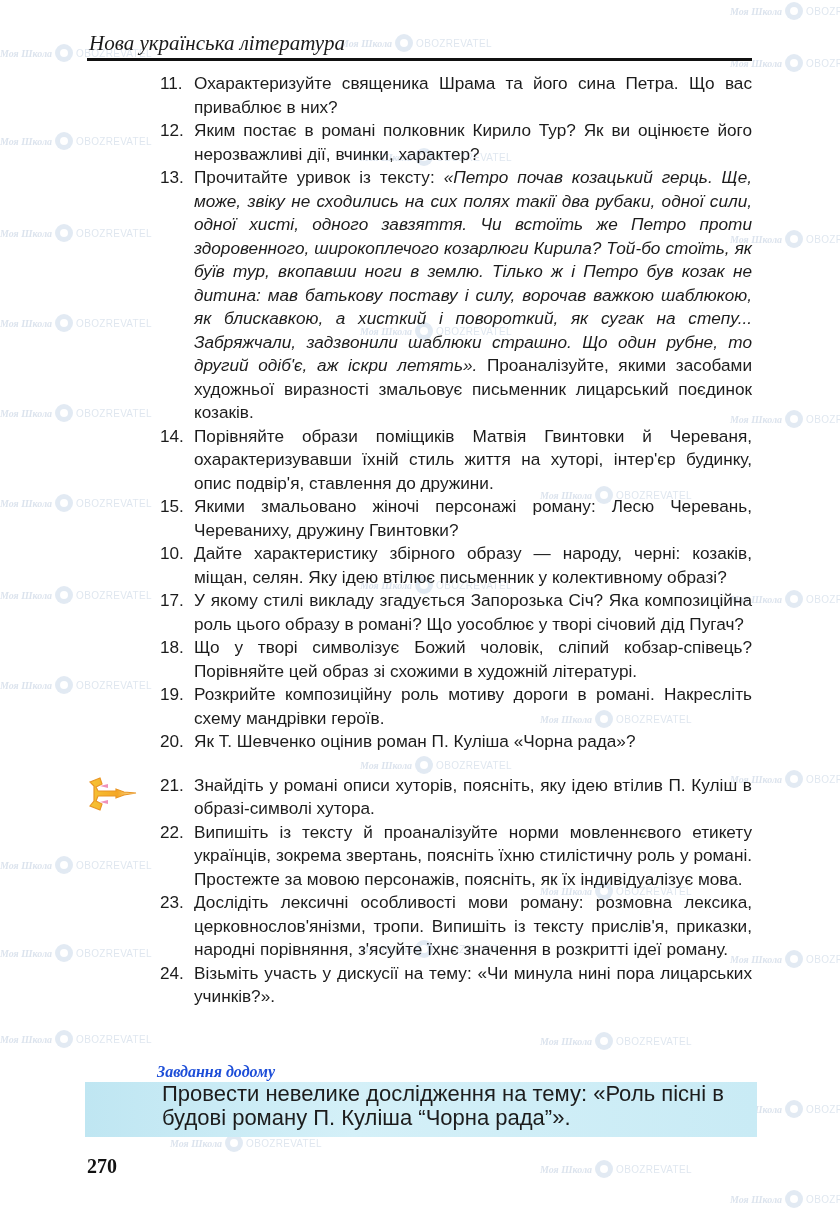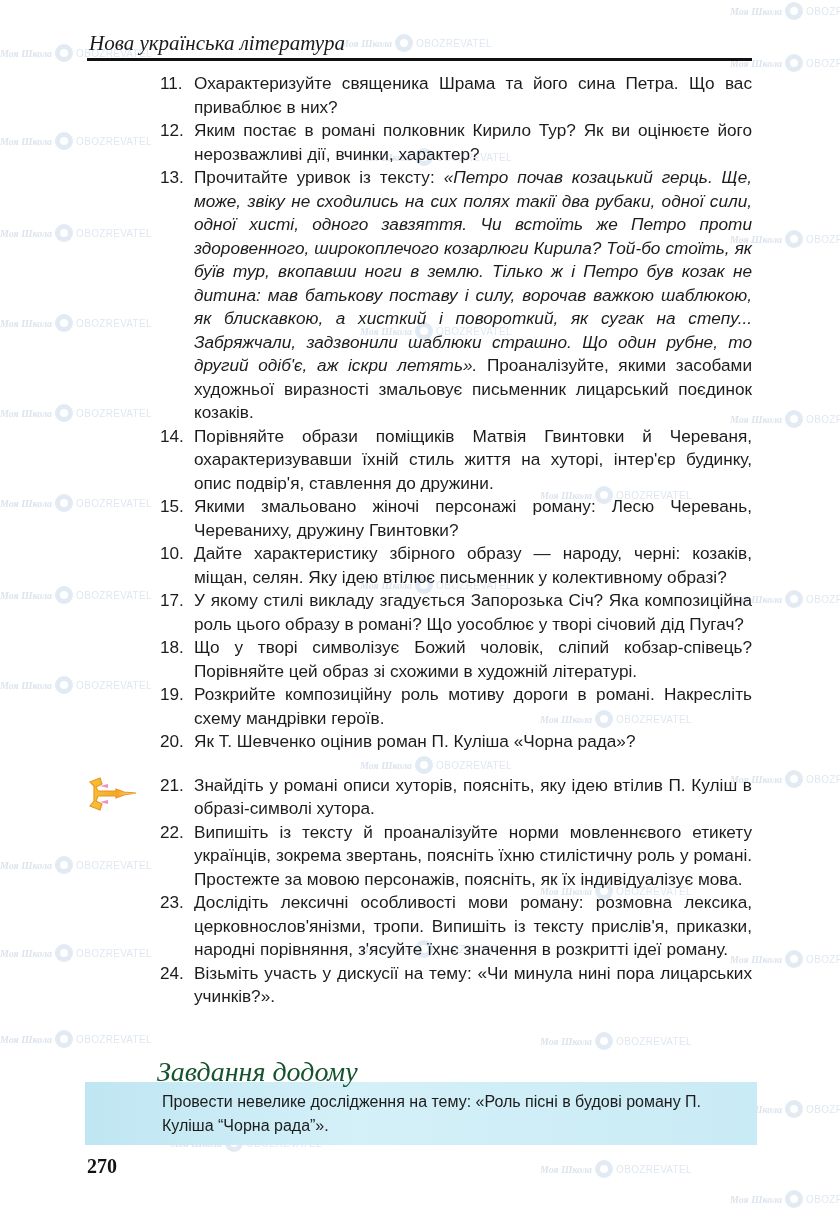--- a/index.html
+++ b/index.html
@@ -25,26 +25,26 @@
     .task { display: flex; font-size: 17.2px; line-height: 23.5px; }
     .task .num { width: 34px; flex: 0 0 34px; text-align: left; }
     .task .body { flex: 1; text-align: justify; }
     .task .body i { font-style: italic; }
     .gap { height: 20px; }
 
     .arrow-marker { position: absolute; left: 86px; top: 774px; width: 52px; height: 40px; z-index: 1; }
 
     .homework { position: absolute; left: 85px; top: 1060px; width: 672px; z-index: 1; }
     .hw-title {
-      font-family: "Liberation Serif", "DejaVu Serif", serif; font-style: italic; font-weight: normal;
-      font-size: 28px; color: #14532d; margin-left: 72px; line-height: 24px; position: relative; z-index: 2;
+      font-family: "Liberation Serif", "DejaVu Serif", serif; font-style: italic; font-weight: bold;
+      font-size: 16px; color: #1d4ed8; margin-left: 72px; line-height: 24px; position: relative; z-index: 2;
     }
     .hw-box {
       background: linear-gradient(90deg, #bfe6f2 0%, #d4f0f8 40%, #c9ebf5 100%);
-      padding: 8px 10px 8px 77px; margin-top: -2px; font-size: 16px; line-height: 23.5px; color: #1c1c1c;
+      padding: 0 10px 8px 77px; margin-top: -2px; font-size: 22px; line-height: 23.5px; color: #1c1c1c;
     }
 
     .page-number {
       position: absolute; left: 87px; top: 1155px; z-index: 1;
       font-family: "Liberation Serif", "DejaVu Serif", serif; font-weight: bold; font-size: 20px; color: #111; text-align: center;
     }
   </style>
 </head>
 <body>
 

